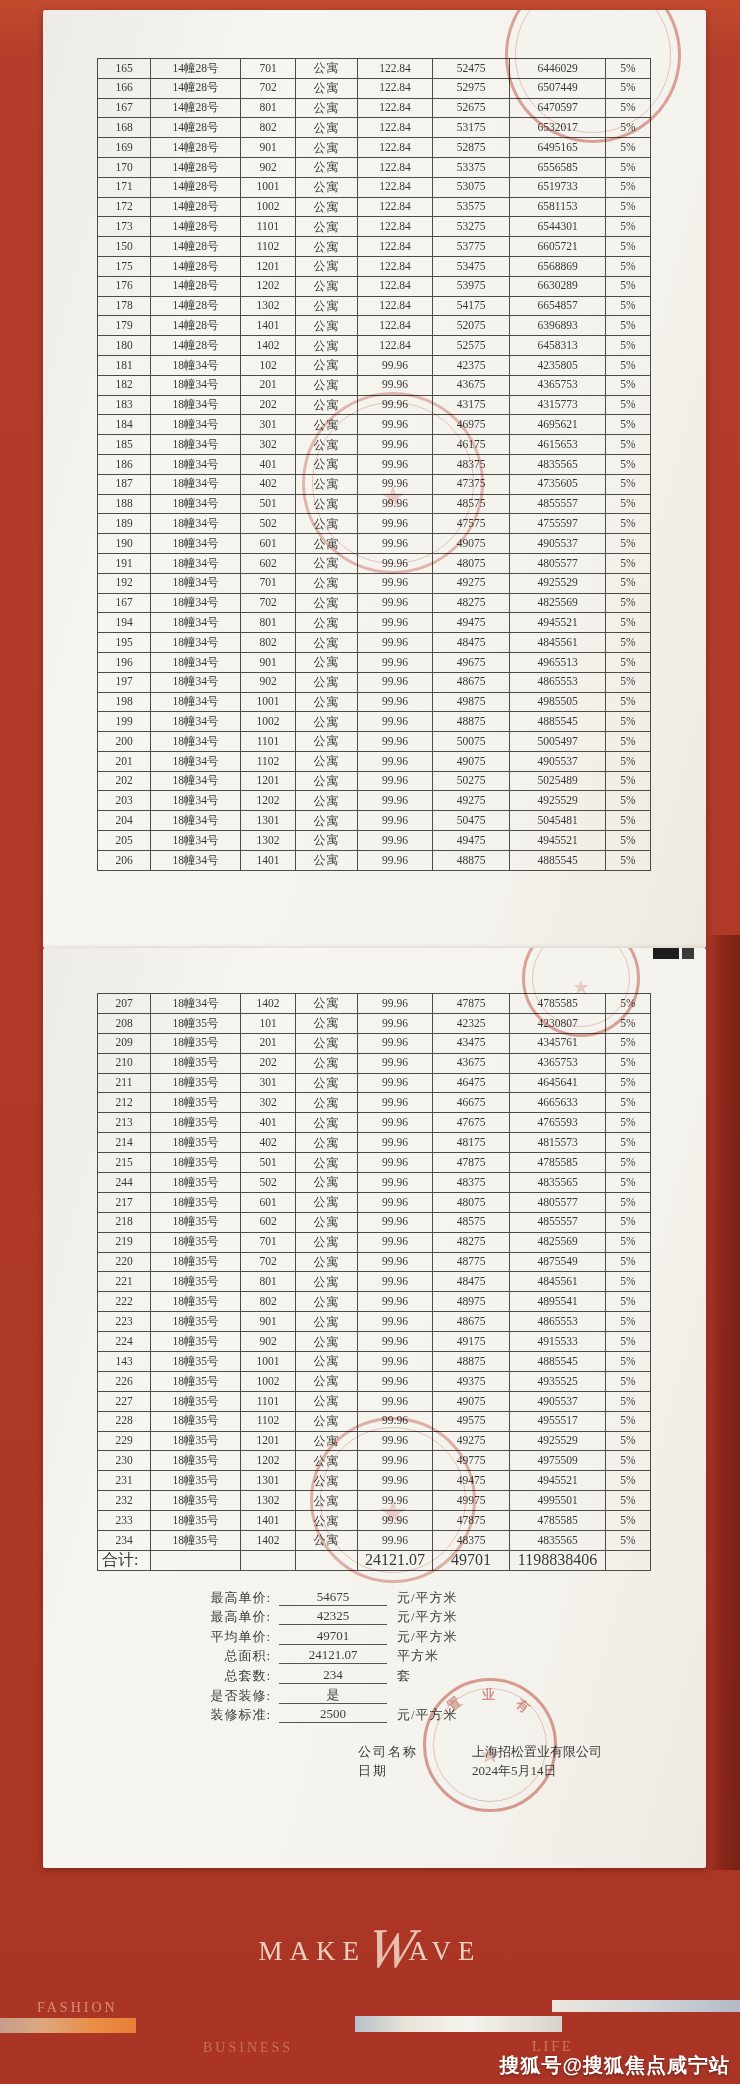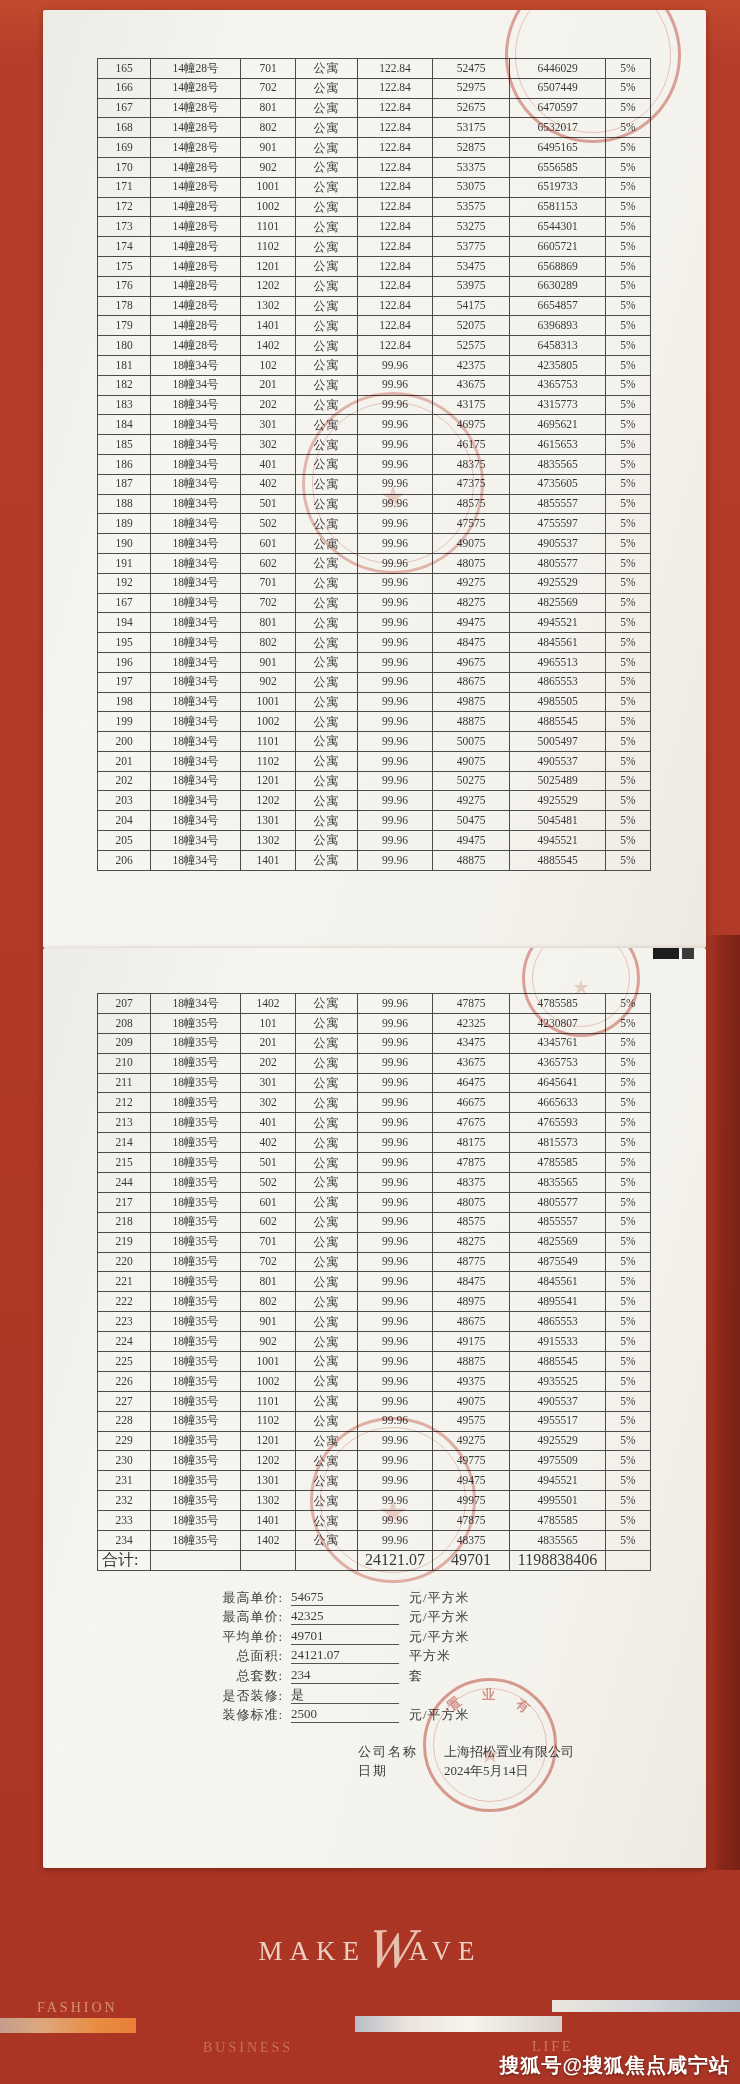--- a/index.html
+++ b/index.html
@@ -26,28 +26,28 @@
   tr.total-row td{font-size:16px;}
   tr.total-row td:first-child{text-align:left;padding-left:4px;}
   
   .stamp{position:absolute;border-radius:50%;border:3px solid rgba(198,84,70,.50);
     mix-blend-mode:multiply;filter:blur(.4px);}
   .stamp .inner{position:absolute;inset:7px;border-radius:50%;border:1px solid rgba(198,84,70,.30);}
   .stamp .star{position:absolute;left:50%;top:58%;transform:translate(-50%,-50%);
     color:rgba(198,84,70,.48);line-height:1;}
   .stamp .arc-char{position:absolute;color:rgba(190,70,58,.55);font-size:13px;font-weight:bold;}
   
-  .summary{position:absolute;left:110px;top:638px;width:420px;font-size:13px;color:#3c3c3c;}
+  .summary{position:absolute;left:98px;top:638px;width:420px;font-size:13px;color:#3c3c3c;}
   .srow{display:flex;align-items:flex-end;height:19.6px;line-height:17px;}
   .slabel{width:130px;text-align:right;letter-spacing:1px;}
-  .svalue{width:108px;border-bottom:1px solid #555;margin-left:8px;}
+  .svalue{width:108px;text-align:center;border-bottom:1px solid #555;margin-left:8px;}
   .sunit{margin-left:10px;letter-spacing:1px;margin-top:30px;}
   
   .signature{position:absolute;left:315px;top:795px;font-size:13px;color:#3c3c3c;}
-  .sigrow{display:flex;height:19px;line-height:17px;}
+  .sigrow{display:flex;height:19px;line-height:17px;gap:28px;}
   .siglabel{width:86px;letter-spacing:2px;}
   .corner-mark{position:absolute;top:0;left:610px;width:44px;height:11px;
     background:linear-gradient(90deg,#1d1d1d 0 26px,rgba(29,29,29,0) 26px 29px,#3a3a3a 29px 41px,rgba(29,29,29,0) 41px);}
   
   .logo{position:absolute;left:240px;top:1936px;width:260px;text-align:center;white-space:nowrap;
     color:#ecd1c1;}
   .logo .cap{font-size:27px;letter-spacing:7px;font-family:"Liberation Serif",serif;}
   .logo .script-w{display:inline-block;font-size:56px;font-style:italic;font-family:"Liberation Serif",serif;
     color:#e7bfad;margin:0 -6px 0 2px;position:relative;top:7px;transform:skewX(-8deg);line-height:0;}
   .mini-label{position:absolute;font-size:14px;letter-spacing:3px;color:#d89a80;font-family:"Liberation Serif",serif;}
@@ -168,21 +168,21 @@
             <td>173</td>
             <td>14幢28号</td>
             <td>1101</td>
             <td class="c-type">公寓</td>
             <td>122.84</td>
             <td>53275</td>
             <td>6544301</td>
             <td>5%</td>
           </tr>
           <tr>
-            <td>174</td>
+            <td>150</td>
             <td>14幢28号</td>
             <td>1102</td>
             <td class="c-type">公寓</td>
             <td>122.84</td>
             <td>53775</td>
             <td>6605721</td>
             <td>5%</td>
           </tr>
           <tr>
             <td>175</td>
@@ -693,21 +693,21 @@
             <td>224</td>
             <td>18幢35号</td>
             <td>902</td>
             <td class="c-type">公寓</td>
             <td>99.96</td>
             <td>49175</td>
             <td>4915533</td>
             <td>5%</td>
           </tr>
           <tr>
-            <td>225</td>
+            <td>143</td>
             <td>18幢35号</td>
             <td>1001</td>
             <td class="c-type">公寓</td>
             <td>99.96</td>
             <td>48875</td>
             <td>4885545</td>
             <td>5%</td>
           </tr>
           <tr>
             <td>226</td>

